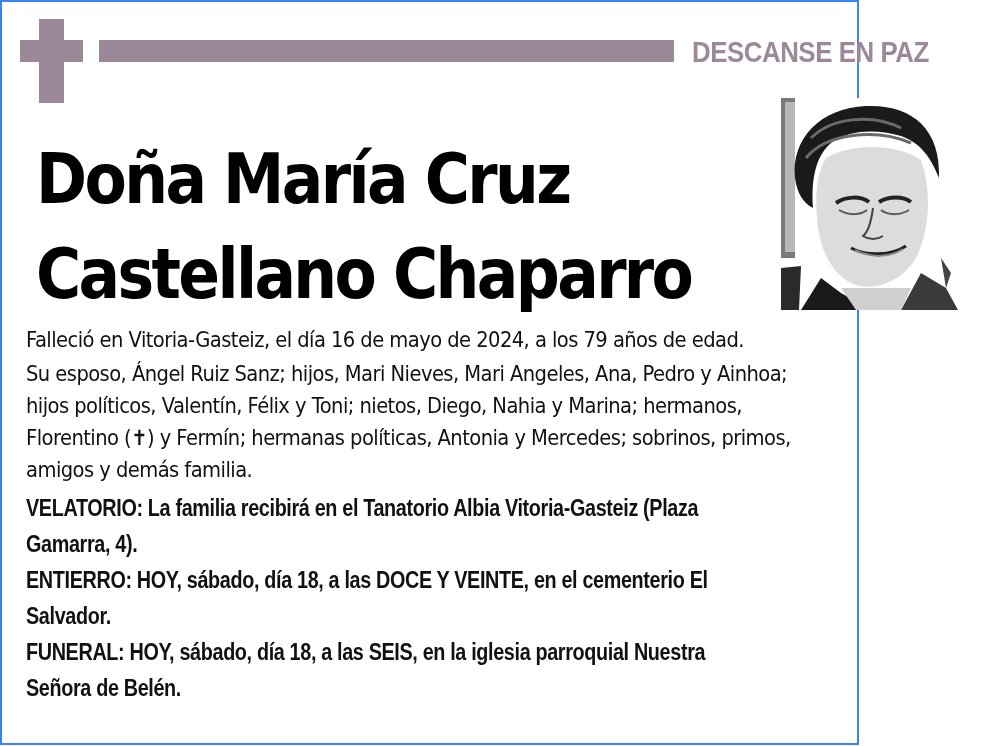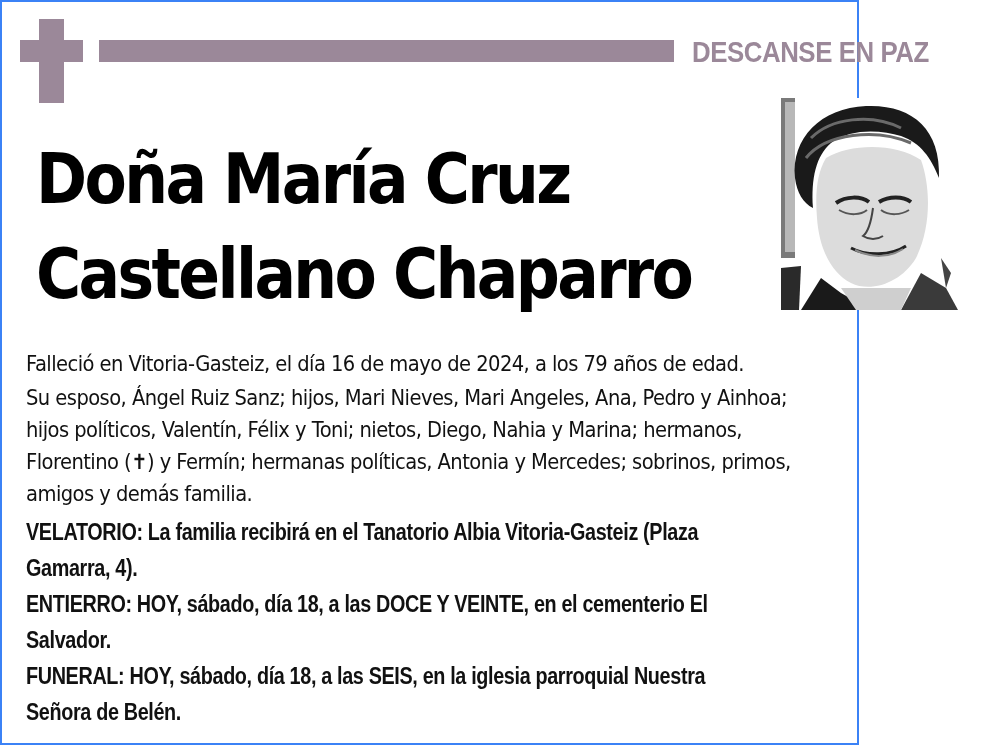--- a/index.html
+++ b/index.html
@@ -31,21 +31,21 @@
   }
   .name div { height: 95px; }
 
   
   .photo {
     position: absolute; left: 779px; top: 96px; width: 177px; height: 212px;
     overflow: hidden; background: #fff;
   }
 
   
-  .body { position: absolute; left: 24px; top: 346px; width: 950px; }
+  .body { position: absolute; left: 24px; top: 322px; width: 950px; }
   .p {
     font-family: "DejaVu Sans", sans-serif; font-size: 21px; line-height: 32px;
     color: #111; letter-spacing: -0.6px; margin-bottom: 4px;
     transform: scaleX(0.93); transform-origin: left top; width: 1020px;
   }
   .p.first { margin-bottom: 2px; }
   .b {
     font-family: "Liberation Sans", sans-serif; font-weight: bold; font-size: 23px;
     line-height: 36px; color: #111; margin-bottom: 0px; letter-spacing: -0.4px;
     transform: scaleX(0.86); transform-origin: left top; width: 1100px;

